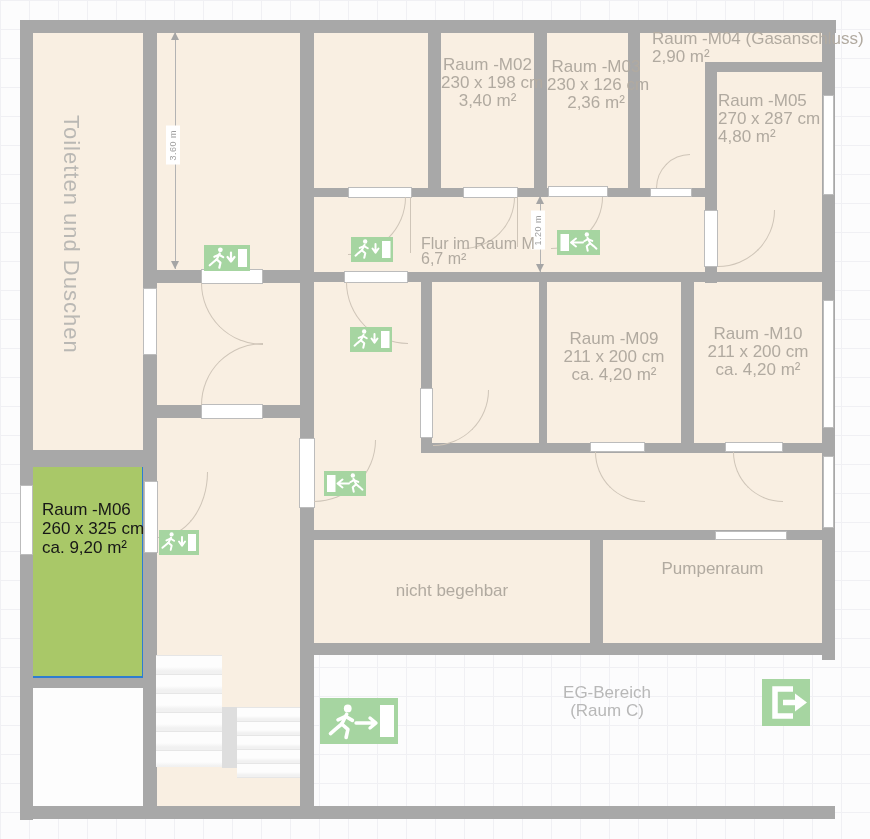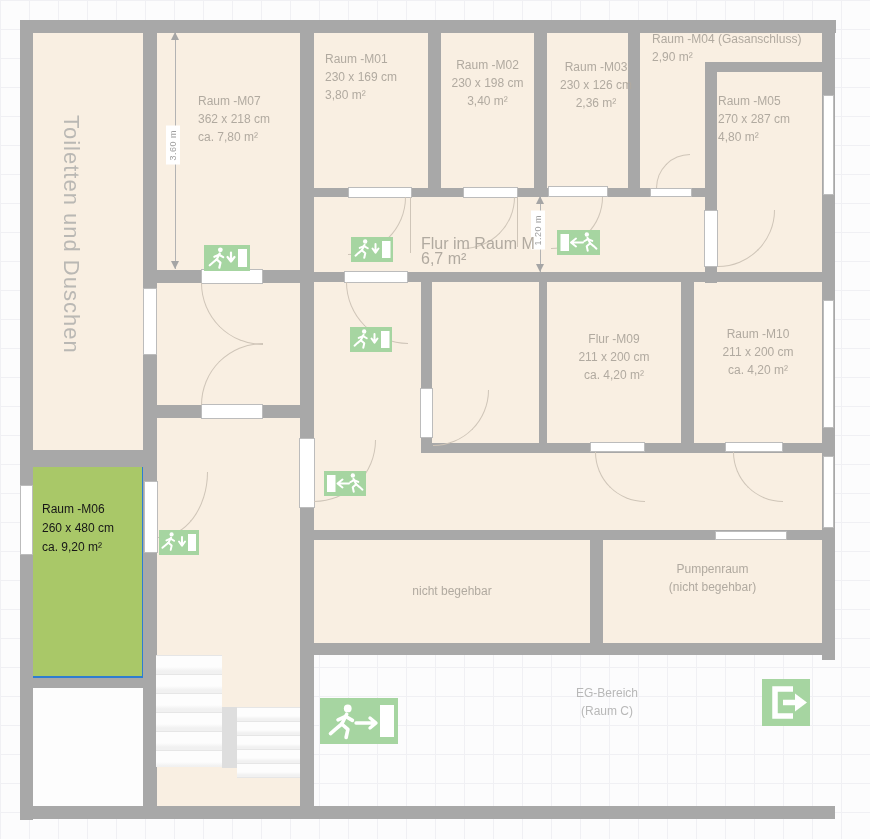--- a/index.html
+++ b/index.html
@@ -5,21 +5,21 @@
   html,body{margin:0;padding:0}
   body{font-family:"Liberation Sans", sans-serif;background:#fff}
   #plan{position:relative;width:870px;height:839px;overflow:hidden;
     background-color:#fcfcfd;
     background-image:linear-gradient(#f0f0f4 1px, transparent 1px),
                      linear-gradient(90deg,#f0f0f4 1px, transparent 1px);
     background-size:29px 29px;}
   .wall{position:absolute;background:#a8a8a8}
   .room{position:absolute;background:#f9efe2}
   .roomw{position:absolute;background:#fdfdfd}
-  .lbl{position:absolute;font-size:12px;line-height:18px;color:#b1aaa0;white-space:nowrap}
+  .lbl{position:absolute;font-size:17px;line-height:18px;color:#b1aaa0;white-space:nowrap}
   .lbl span{display:block}
   .lbl.c{text-align:center}
   .lbl.sm{font-size:16px;line-height:15px}
   .vlbl{position:absolute;writing-mode:vertical-rl;font-size:22px;letter-spacing:1px;color:#bab8b4;white-space:nowrap}
   .m06lbl{color:#171717}
   .eglbl{color:#b8b8b8}
   .graylbl{color:#b7b5b1}
   .win{position:absolute;background:#fff;border:1px solid #bcbcbc;box-sizing:border-box}
   .arc{position:absolute;box-sizing:border-box}
   .arc-tl{border-right:1px solid #cfc5b8;border-bottom:1px solid #cfc5b8;border-bottom-right-radius:100% 100%}
@@ -203,30 +203,20 @@
   <div class="sign" style="left:762px;top:679px;width:48px;height:47px">
     <svg viewBox="0 0 48 47">
         <path d="M31 10 H13 V37 H31" stroke="#fff" stroke-width="5.5" fill="none"></path>
         <path d="M21 23.5 H36" stroke="#fff" stroke-width="5.5"></path>
         <path d="M33 14.5 L45 23.5 L33 32.5 Z" fill="#fff"></path>
       </svg>
   </div>
 
   <div class="vlbl" style="left:58px;top:115px"><span>Toiletten und Duschen</span></div>
 
-  <div class="lbl" style="left:198px;top:92px">
-    <span>Raum -M07</span>
-    <span>362 x 218 cm</span>
-    <span>ca. 7,80 m²</span>
-  </div>
-  <div class="lbl" style="left:325px;top:50px">
-    <span>Raum -M01</span>
-    <span>230 x 169 cm</span>
-    <span>3,80 m²</span>
-  </div>
   <div class="lbl c" style="left:441px;top:56px;width:93px">
     <span>Raum -M02</span>
     <span>230 x 198 cm</span>
     <span>3,40 m²</span>
   </div>
   <div class="lbl c" style="left:547px;top:58px;width:98px">
     <span>Raum -M03</span>
     <span>230 x 126 cm</span>
     <span>2,36 m²</span>
   </div>
@@ -237,39 +227,38 @@
   <div class="lbl" style="left:718px;top:92px">
     <span>Raum -M05</span>
     <span>270 x 287 cm</span>
     <span>4,80 m²</span>
   </div>
   <div class="lbl sm" style="left:421px;top:236px">
     <span>Flur im Raum M</span>
     <span>6,7 m²</span>
   </div>
   <div class="lbl c" style="left:547px;top:330px;width:134px">
-    <span>Flur -M09</span>
+    <span>Raum -M09</span>
     <span>211 x 200 cm</span>
     <span>ca. 4,20 m²</span>
   </div>
   <div class="lbl c" style="left:694px;top:325px;width:128px">
     <span>Raum -M10</span>
     <span>211 x 200 cm</span>
     <span>ca. 4,20 m²</span>
   </div>
   <div class="lbl m06lbl" style="left:42px;top:500px;line-height:19px">
     <span>Raum -M06</span>
-    <span>260 x 480 cm</span>
+    <span>260 x 325 cm</span>
     <span>ca. 9,20 m²</span>
   </div>
   <div class="lbl c" style="left:314px;top:582px;width:276px">
     <span>nicht begehbar</span>
   </div>
   <div class="lbl c" style="left:603px;top:560px;width:219px">
     <span>Pumpenraum</span>
-    <span>(nicht begehbar)</span>
   </div>
   <div class="lbl c eglbl" style="left:537px;top:684px;width:140px">
     <span>EG-Bereich</span>
     <span>(Raum C)</span>
   </div>
 
 </div>
 
 </body></html>

